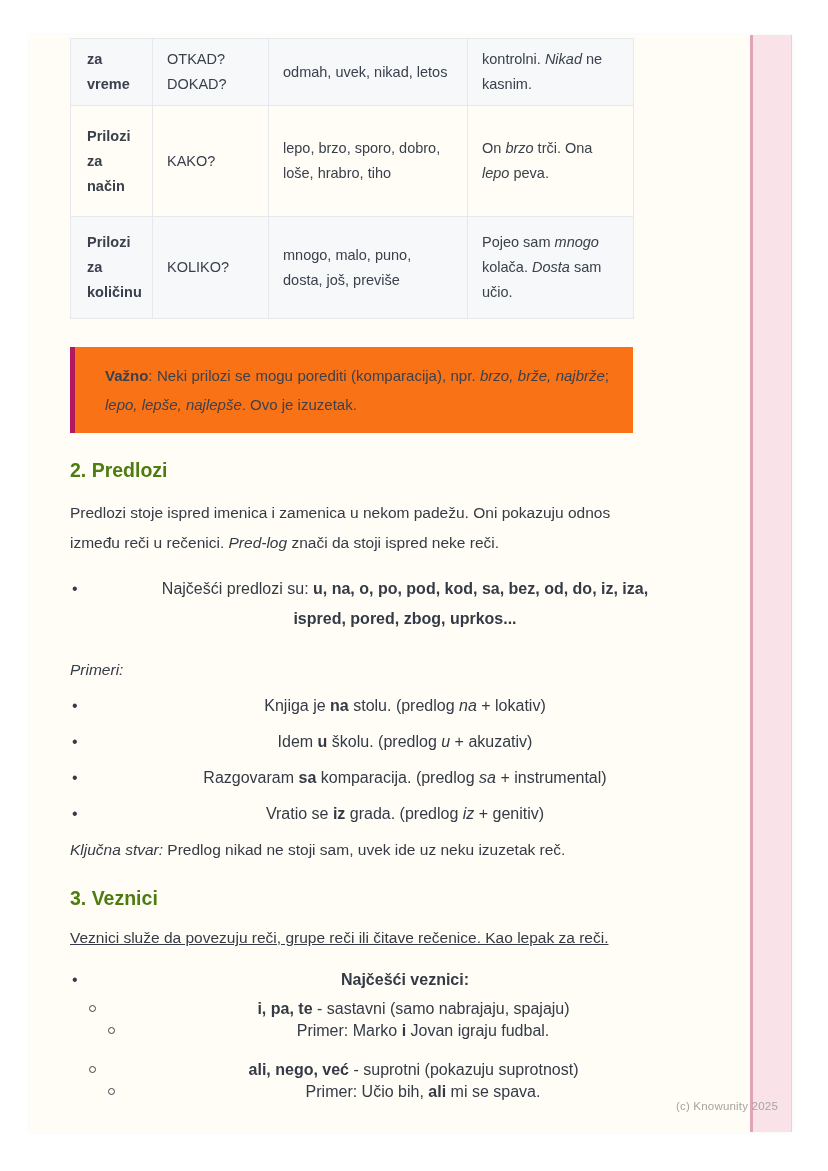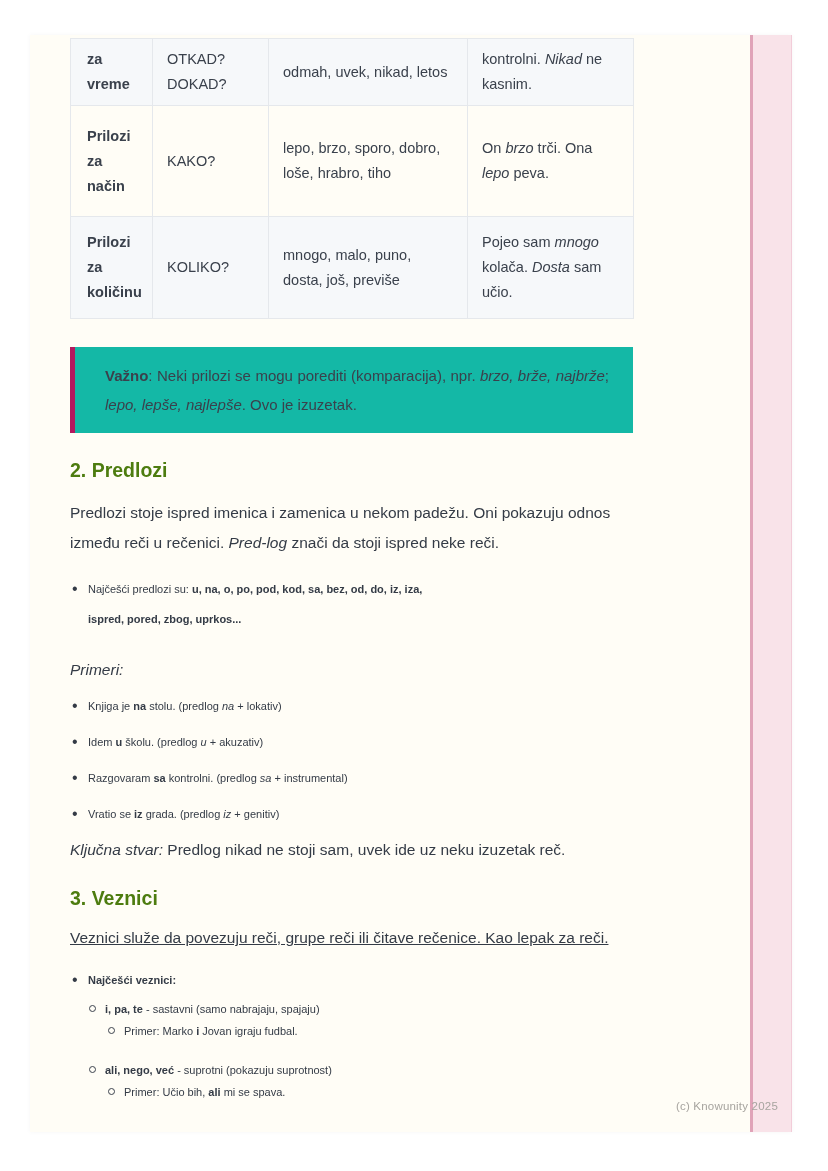--- a/index.html
+++ b/index.html
@@ -54,21 +54,21 @@
   table.grammar td.c1 { padding: 8px 16px; }
   table.grammar tr.stripe td { background: #f6f8fa; }
   table.grammar tr.r1 { height: 61px; }
   table.grammar tr.r2 { height: 111px; }
   table.grammar tr.r3 { height: 102px; }
 
   
   .callout {
     margin-top: 28px;
     width: 563px;
-    background: #14b8a6;
+    background: #f97316;
     border-left: 5px solid #b2195f;
     padding: 14px 24px 14px 30px;
     font-size: 15px;
     line-height: 29px;
     text-align: justify;
     color: #3a414c;
   }
 
   
   h2.section {
@@ -95,21 +95,21 @@
     line-height: 22px;
   }
   .key-note {
     margin-top: 14px;
     font-size: 15.5px;
     line-height: 22px;
   }
 
   
   ul { list-style: none; }
-  li { position: relative; font-size: 11px; }
+  li { position: relative; font-size: 16px; text-align: center; }
   li.disc { padding-left: 18px; line-height: 30px; }
   li.disc::before {
     content: "\2022";
     position: absolute; left: 2px; top: 0;
     font-size: 16px;
   }
   ul.tight li.disc { line-height: 22px; }
   li.circle {
     padding-left: 17px;
     line-height: 22px;
@@ -185,21 +185,21 @@
 
     <ul class="main-list">
       <li class="disc"><span>Najčešći predlozi su: </span><span class="seg-b">u, na, o, po, pod, kod, sa, bez, od, do, iz, iza,</span><br><span class="seg-b">ispred, pored, zbog, uprkos...</span></li>
     </ul>
 
     <div class="italic-label"><span class="seg-i">Primeri:</span></div>
 
     <ul class="examples tight">
       <li class="disc"><span>Knjiga je </span><span class="seg-b">na</span><span> stolu. (predlog </span><span class="seg-i">na</span><span> + lokativ)</span></li>
       <li class="disc"><span>Idem </span><span class="seg-b">u</span><span> školu. (predlog </span><span class="seg-i">u</span><span> + akuzativ)</span></li>
-      <li class="disc"><span>Razgovaram </span><span class="seg-b">sa</span><span> kontrolni. (predlog </span><span class="seg-i">sa</span><span> + instrumental)</span></li>
+      <li class="disc"><span>Razgovaram </span><span class="seg-b">sa</span><span> komparacija. (predlog </span><span class="seg-i">sa</span><span> + instrumental)</span></li>
       <li class="disc"><span>Vratio se </span><span class="seg-b">iz</span><span> grada. (predlog </span><span class="seg-i">iz</span><span> + genitiv)</span></li>
     </ul>
 
     <div class="key-note"><span class="seg-i">Ključna stvar:</span><span> Predlog nikad ne stoji sam, uvek ide uz neku izuzetak reč.</span></div>
 
     <h2 class="section">3. Veznici</h2>
 
     <p class="body-par-single"><span>Veznici služe da povezuju reči, grupe reči ili čitave rečenice. Kao lepak za reči.</span></p>
 
     <ul class="veznici-list">

